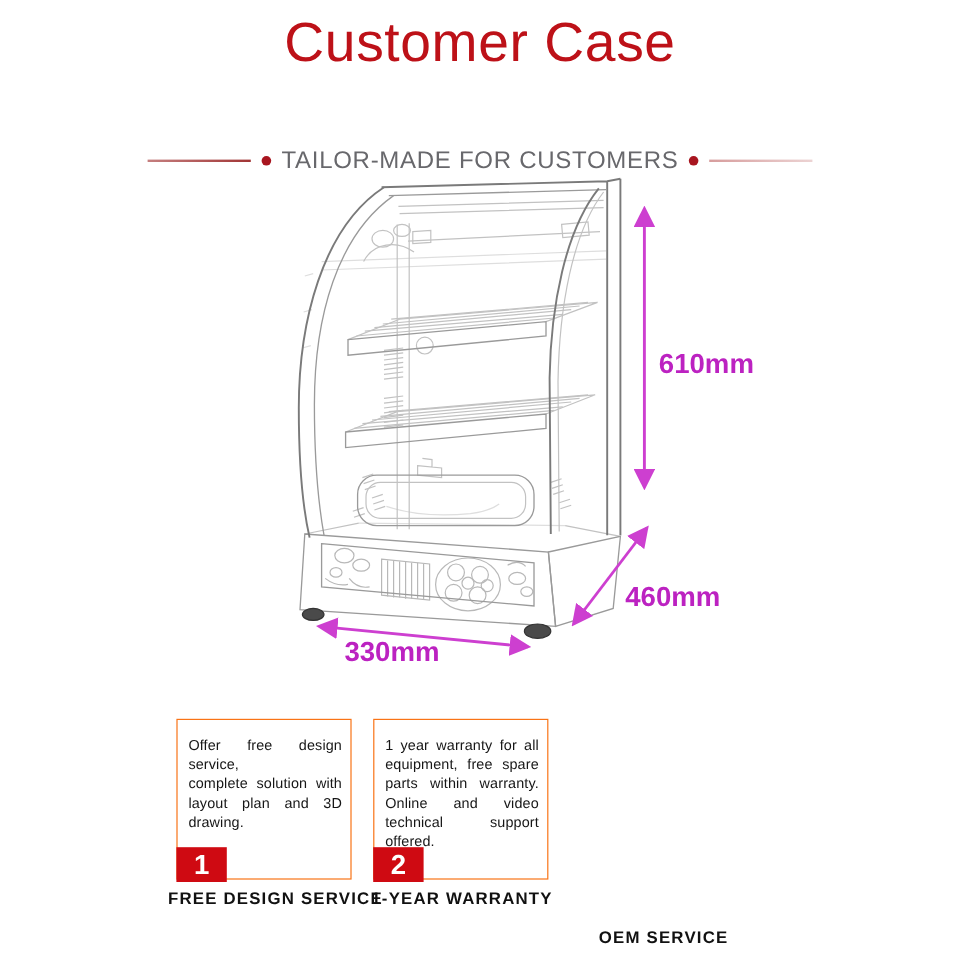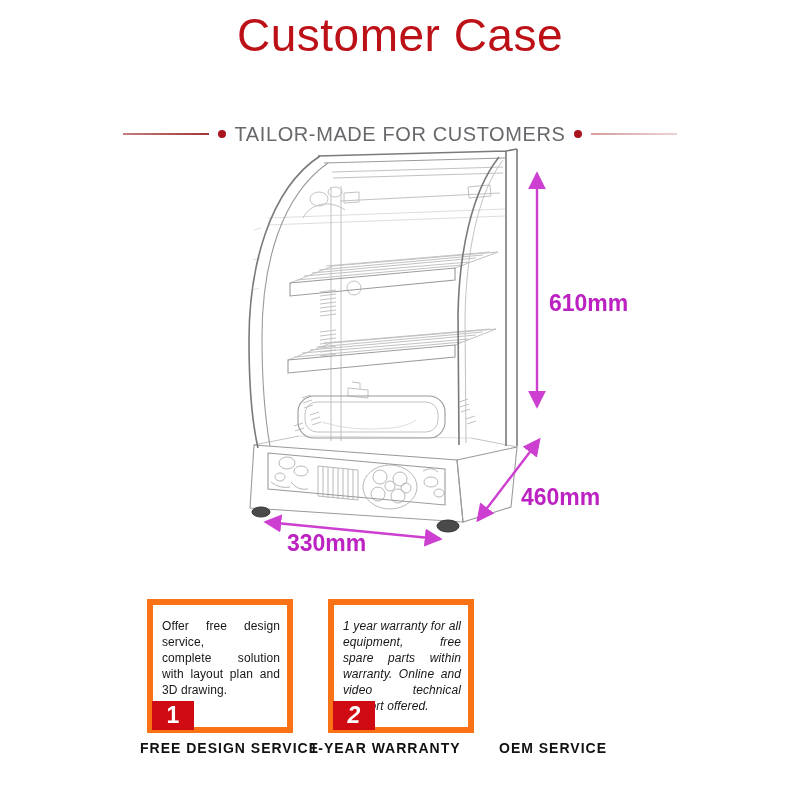--- a/index.html
+++ b/index.html
@@ -16,35 +16,35 @@
   .sub-line.right{background:linear-gradient(to right, #d79d9d, #ecd3d3);}
   .sub-dot{width:8px; height:8px; border-radius:50%; background:#a8151f;}
   .subtitle-text{font-size:20px; color:#68686c; letter-spacing:0.6px;}
 
   
   .diagram{position:absolute; top:130px; left:0; width:800px; height:445px;}
   .dim-label{font-weight:bold; font-size:23px; fill:#bc22c1; font-family:"Liberation Sans",sans-serif;}
 
   
   .card{position:absolute; top:599px; height:134px; width:146px; background:#fff;
-        border:6px solid #f97316; box-sizing:border-box;}
+        border:1px solid #f97316; box-sizing:border-box;}
   .card.c1{left:147px;}
-  .card.c2{left:328px;font-style:italic;}
+  .card.c2{left:311px;}
   .card.c3{left:480px;}
   .card-desc{padding:13px 7px 0 9px; font-size:12px; line-height:16px; color:#161616;
         letter-spacing:0.1px; white-space:pre-line; text-align:justify;}
   .card.c3 .card-desc{padding-top:40px;}
   .badge{position:absolute; left:-1px; bottom:-3px; width:42px; height:29px; background:#cf0a12;
         color:#fff; font-size:23px; font-weight:bold; display:flex; align-items:center;
         justify-content:center; padding-left:0px;}
   .caption{position:absolute; top:740px; width:160px; text-align:center; font-size:14px;
         font-weight:bold; color:#111; letter-spacing:1px; white-space:nowrap;}
   .caption.k1{left:140px;}
   .caption.k2{left:305px;}
-  .caption.k3{left:473px;}
+  .caption.k3{left:473px;margin-top:33px;}
 </style>
 </head>
 <body>
 
 <div class="page">
 
   <div class="title">Customer Case</div>
   <div class="subtitle-row">
     <div class="sub-line left"></div>
     <div class="sub-dot"></div>

